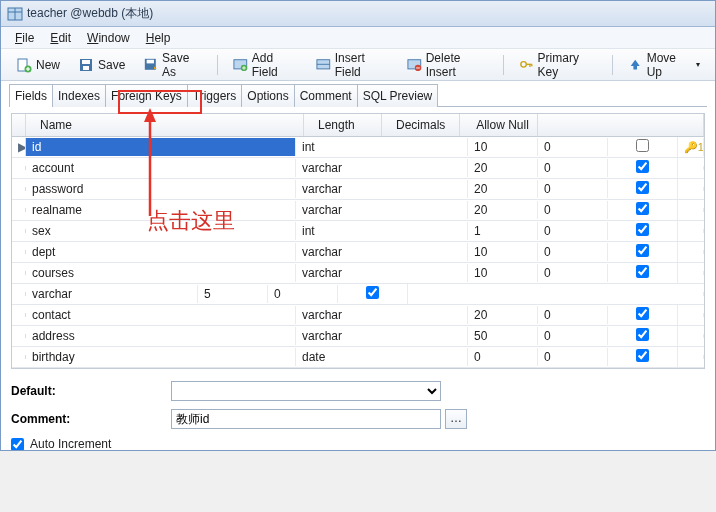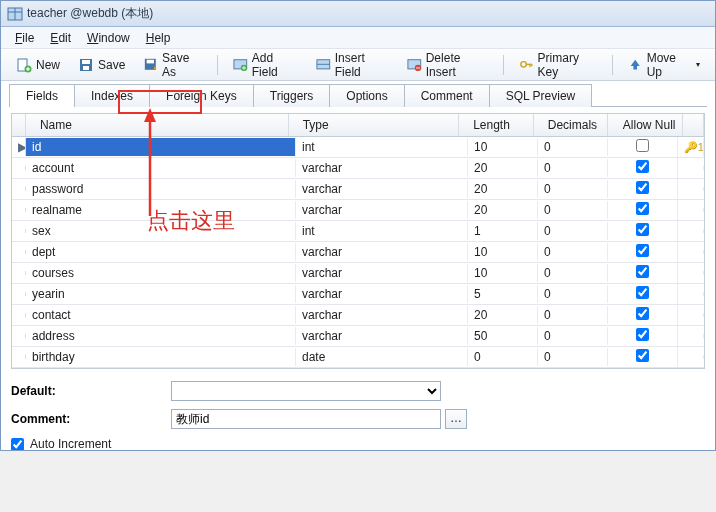--- a/index.html
+++ b/index.html
@@ -14,21 +14,21 @@
     .menubar { height: 22px; background: #f4f7fb; display: flex; align-items: center; padding: 0 8px; border-bottom: 1px solid #dfe5ec; gap: 4px; }
     .menu-item { padding: 2px 6px; cursor: default; }
     .menu-item u { text-decoration: underline; }
     
     .toolbar { height: 32px; background: linear-gradient(#fdfdfe, #ecf1f7); border-bottom: 1px solid #c7d2de; display: flex; align-items: center; padding: 0 8px; gap: 4px; }
     .tool-btn { display: flex; align-items: center; gap: 4px; padding: 3px 6px; border: 1px solid transparent; cursor: default; border-radius: 2px; }
     .tool-sep { width: 1px; height: 20px; background: #c4cdd8; margin: 0 4px; }
     .tool-icon { width: 16px; height: 16px; display: inline-block; }
     
     .tabbar { height: 26px; display: flex; align-items: flex-end; padding: 4px 8px 0 8px; background: #fff; position: relative; }
-    .tab { padding: 4px 16px; border: 1px solid #b0bcc9; border-bottom: none; background: linear-gradient(#fdfdfe,#eef2f7); margin-right: -1px; cursor: default; position: relative; margin-top: 14px; }
+    .tab { padding: 4px 5px; border: 1px solid #b0bcc9; border-bottom: none; background: linear-gradient(#fdfdfe,#eef2f7); margin-right: -1px; cursor: default; position: relative; margin-top: 14px; }
     .tab.active { background: #fff; z-index: 2; }
     .tab-underline { position: absolute; left: 8px; right: 8px; bottom: 0; height: 1px; background: #b0bcc9; }
     
     .highlight-box { position: absolute; border: 2px solid #e6332a; pointer-events: none; }
     .arrow-line { stroke: #e6332a; stroke-width: 2.5; fill: none; }
     .arrow-head { fill: #e6332a; }
     .annotation-text { position: absolute; color: #d53027; font-size: 22px; font-family: "SimSun", serif; }
     
     .content { flex: 1; padding: 6px 10px; overflow: hidden; display: flex; flex-direction: column; }
     
@@ -161,21 +161,20 @@
     <div class="tab">Options</div>
     <div class="tab">Comment</div>
     <div class="tab">SQL Preview</div>
   </div>
 
   <div class="content">
     <div class="grid">
       <div class="grid-header">
         <div class="gh-cell row-handle"></div>
         <div class="gh-cell col-name">Name</div>
-        <div class="gh-cell col-type">Type</div>
         <div class="gh-cell col-length">Length</div>
         <div class="gh-cell col-decimals">Decimals</div>
         <div class="gh-cell col-allownull">Allow Null</div>
         <div class="gh-cell col-extra"></div>
       </div>
       <div class="grid-body" id="grid-body">
           <div class="grid-row selected">
             <div class="cell row-handle">▶</div>
             <div class="cell col-name cell-name">id</div>
             <div class="cell col-type">int</div>
@@ -233,21 +232,20 @@
             <div class="cell row-handle"></div>
             <div class="cell col-name cell-name">courses</div>
             <div class="cell col-type">varchar</div>
             <div class="cell col-length">10</div>
             <div class="cell col-decimals">0</div>
             <div class="cell col-allownull"><input type="checkbox" checked="" style=""></div>
             <div class="cell col-extra"></div>
           </div>
           <div class="grid-row">
             <div class="cell row-handle"></div>
-            <div class="cell col-name cell-name">yearin</div>
             <div class="cell col-type">varchar</div>
             <div class="cell col-length">5</div>
             <div class="cell col-decimals">0</div>
             <div class="cell col-allownull"><input type="checkbox" checked="" style=""></div>
             <div class="cell col-extra"></div>
           </div>
           <div class="grid-row">
             <div class="cell row-handle"></div>
             <div class="cell col-name cell-name">contact</div>
             <div class="cell col-type">varchar</div>

